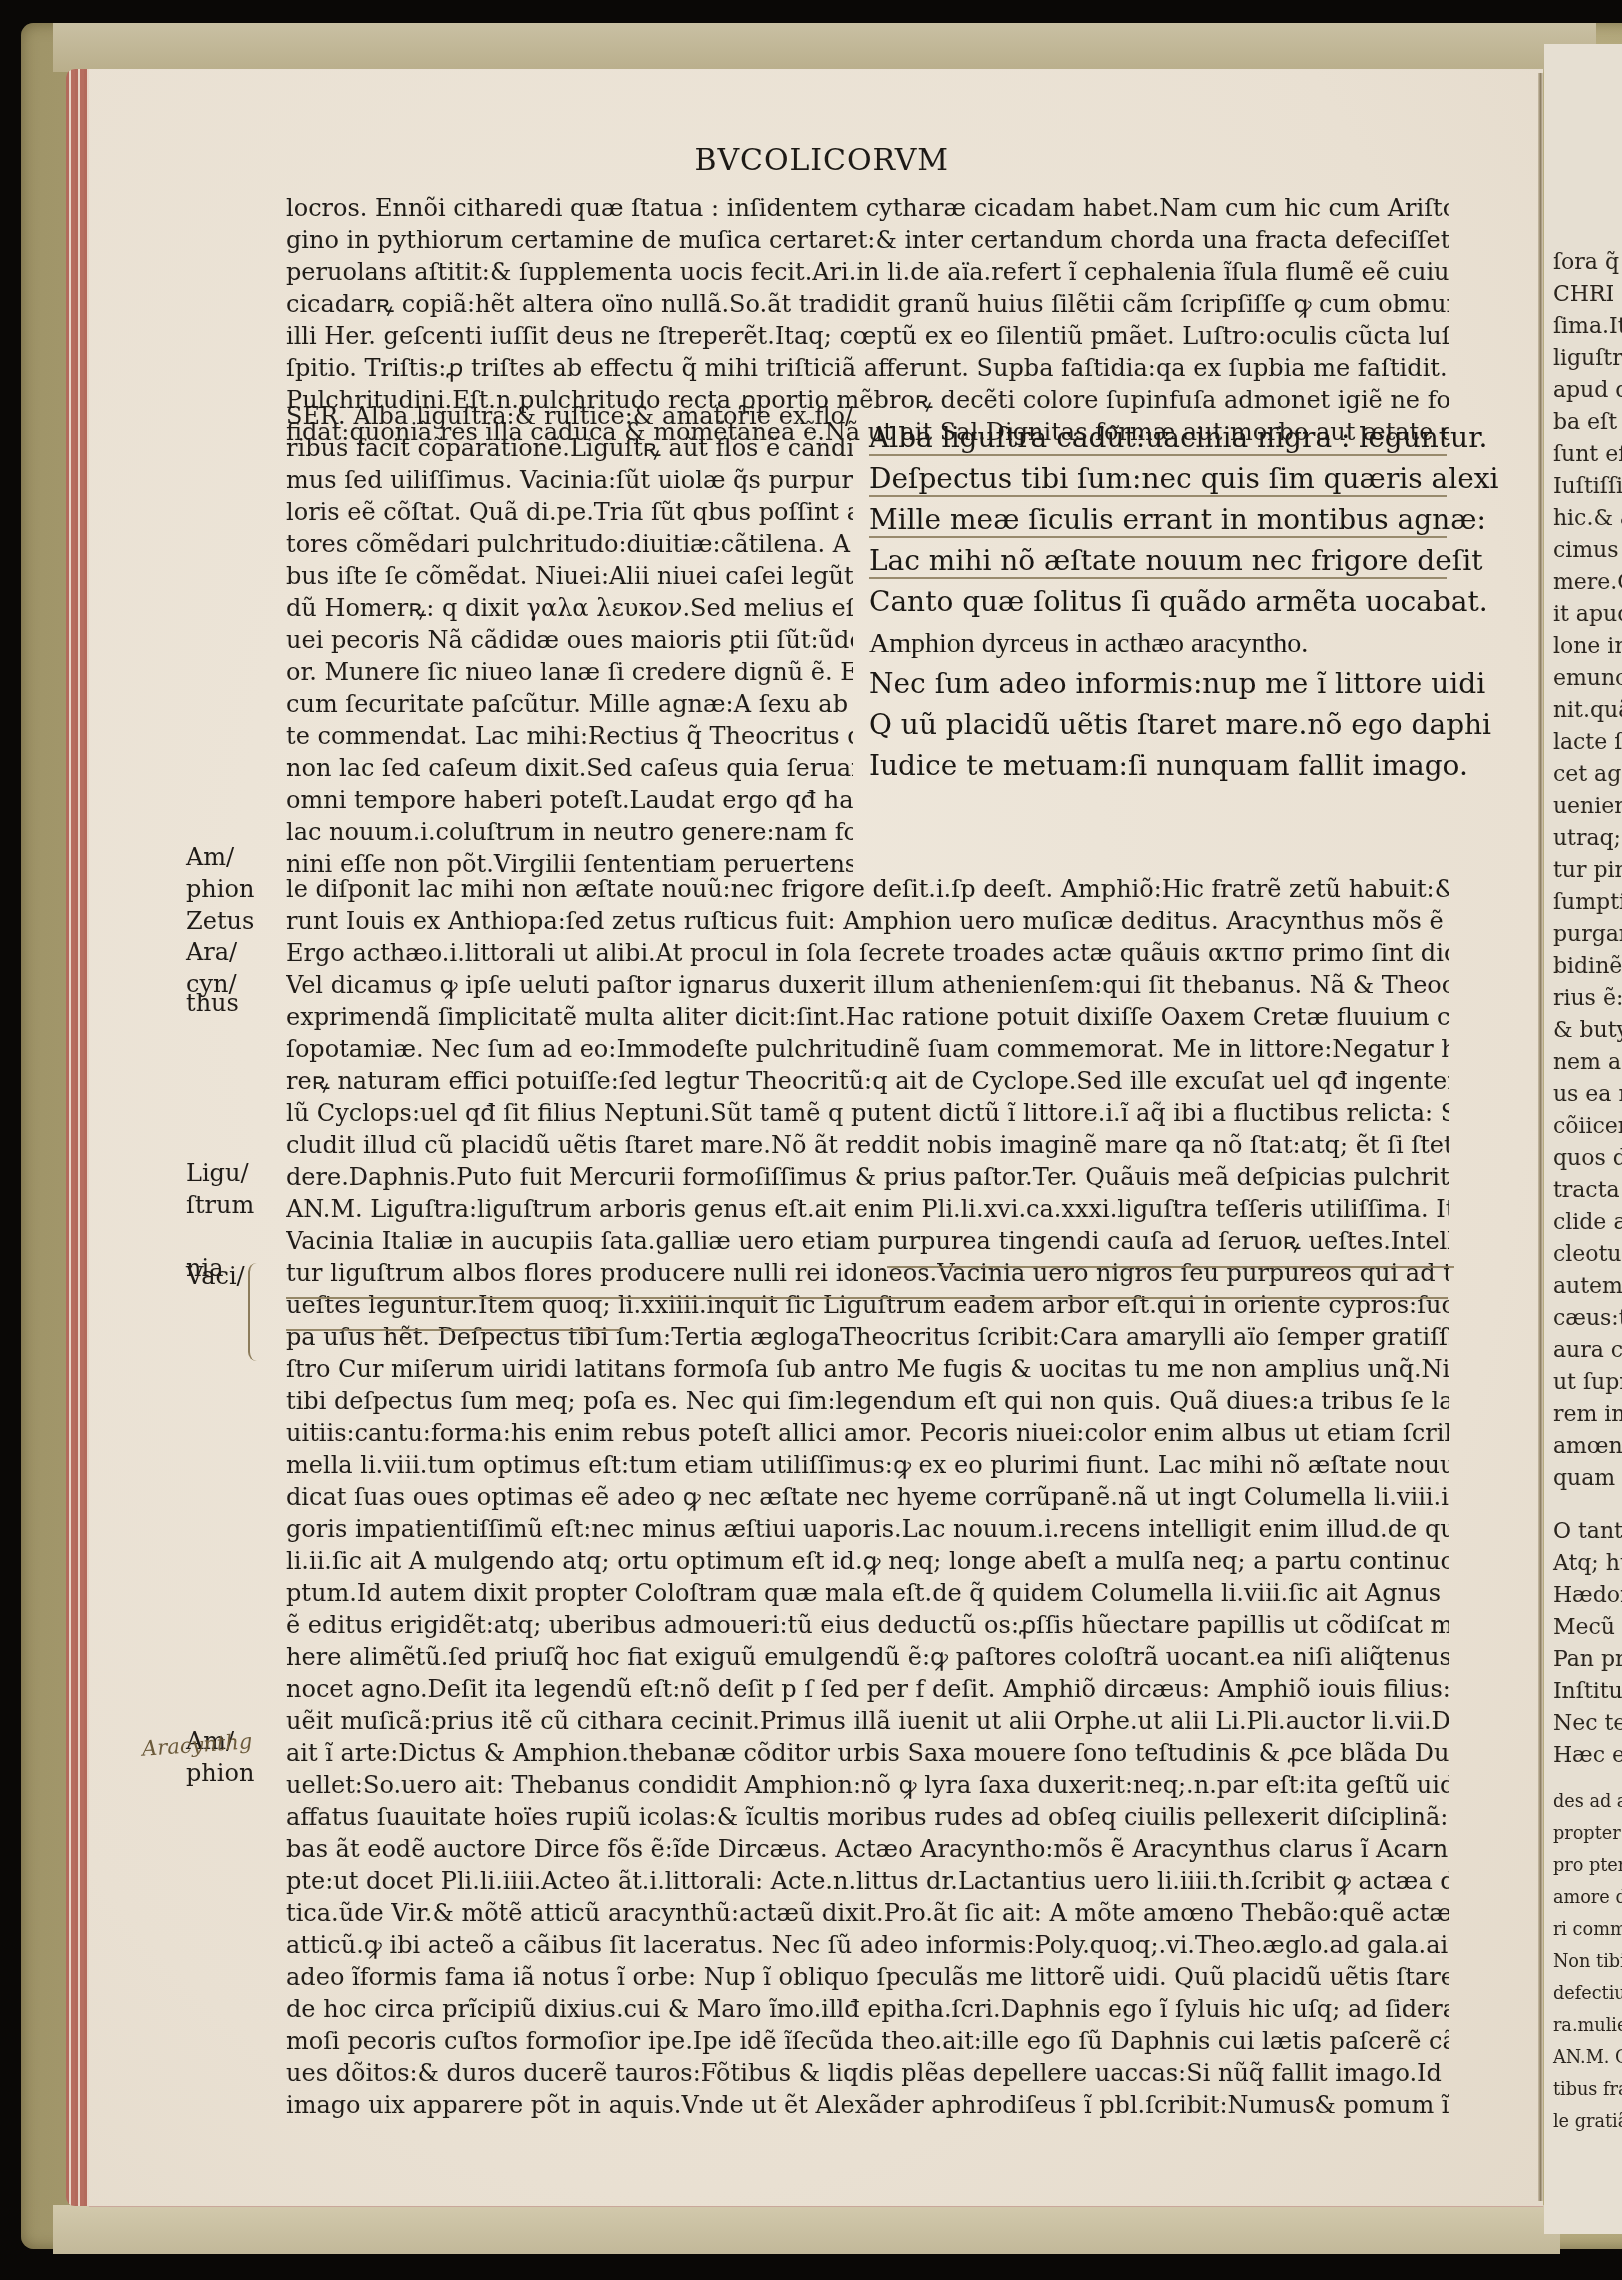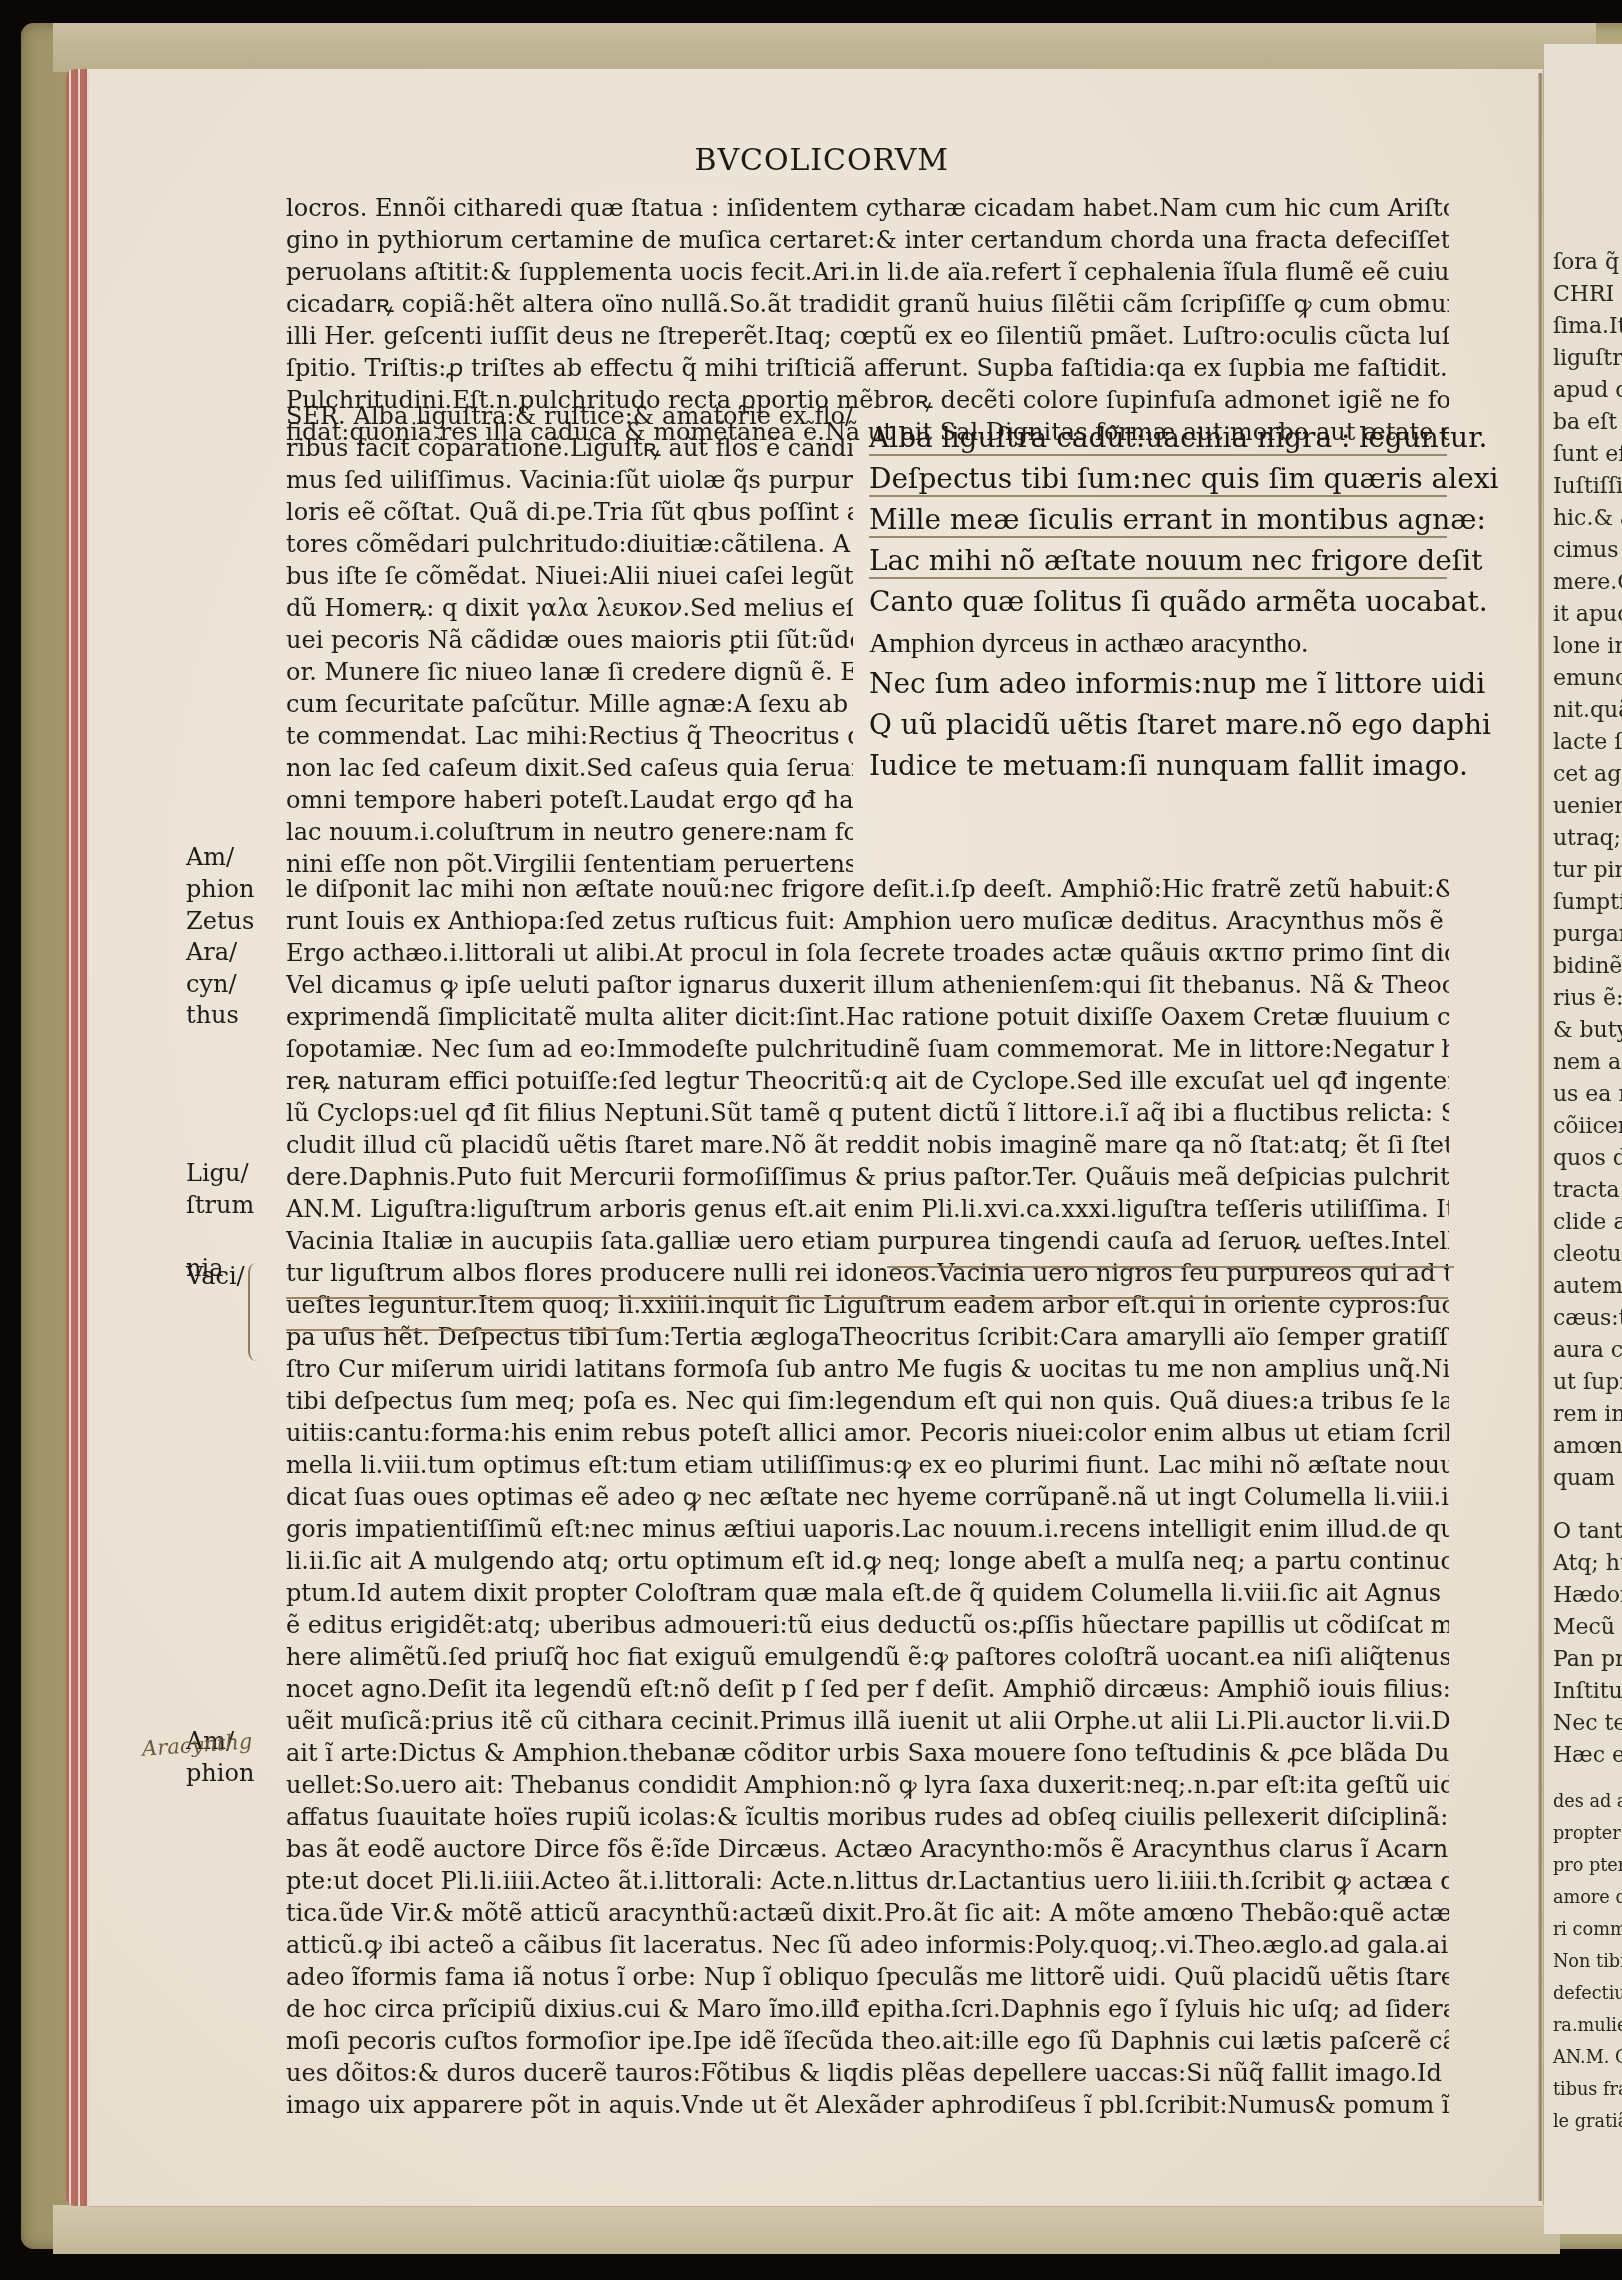--- a/index.html
+++ b/index.html
@@ -236,21 +236,21 @@
     <div class="line">ues dõitos:&amp; duros ducerẽ tauros:Fõtibus &amp; liqdis plẽas depellere uaccas:Si nũq̃ fallit imago.Id dixit:qa uera</div>
     <div class="line short">imago uix apparere põt in aquis.Vnde ut ẽt Alexãder aphrodiſeus ĩ pbl.ſcribit:Numus&amp; pomum ĩaqua ma</div>
   </div>
 
 <div class="margin-notes" id="margin-notes" style="top:873px;">
     <div class="margin-note" style="top: -32px;">Am/</div>
     <div class="margin-note" style="top: 0px;">phion</div>
     <div class="margin-note" style="top: 32px;">Zetus</div>
     <div class="margin-note" style="top: 63px;">Ara/</div>
     <div class="margin-note" style="top: 95px;">cyn/</div>
-    <div class="margin-note" style="top: 126px; text-align: center;">thus</div>
+    <div class="margin-note" style="top: 114px; text-align: center;">thus</div>
     <div class="margin-note" style="top: 284px;">Ligu/</div>
     <div class="margin-note" style="top: 316px;">ſtrum</div>
     <div class="margin-note" style="top: 347px; margin-top: 40px;">Vaci/</div>
     <div class="margin-note" style="top: 379px;">nia</div>
     <div class="margin-note" style="top: 852px;">Am/</div>
     <div class="margin-note" style="top: 884px;">phion</div>
   </div>
 
 <div class="brace"></div>
 <div class="ms-underline" style="left:887px; top:1266px; width:567px;"></div>

